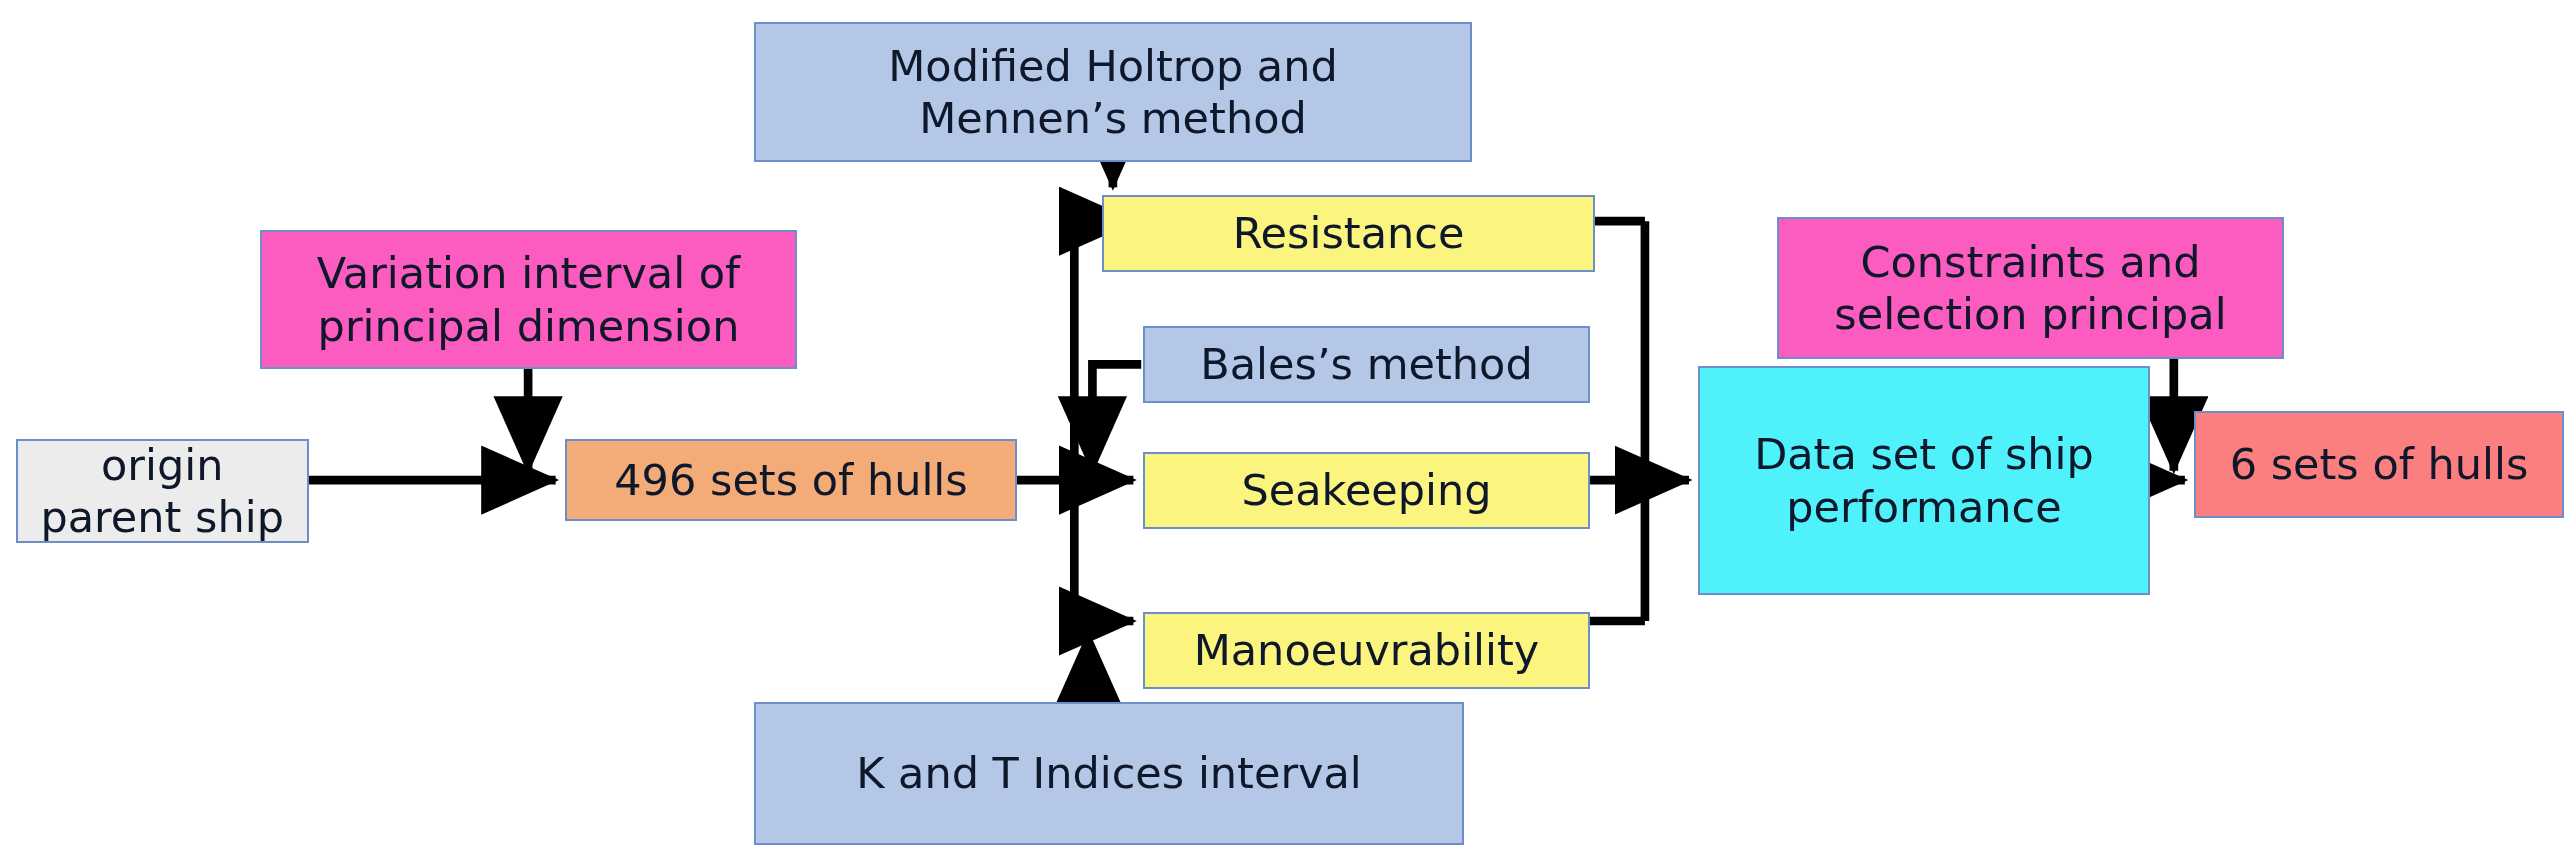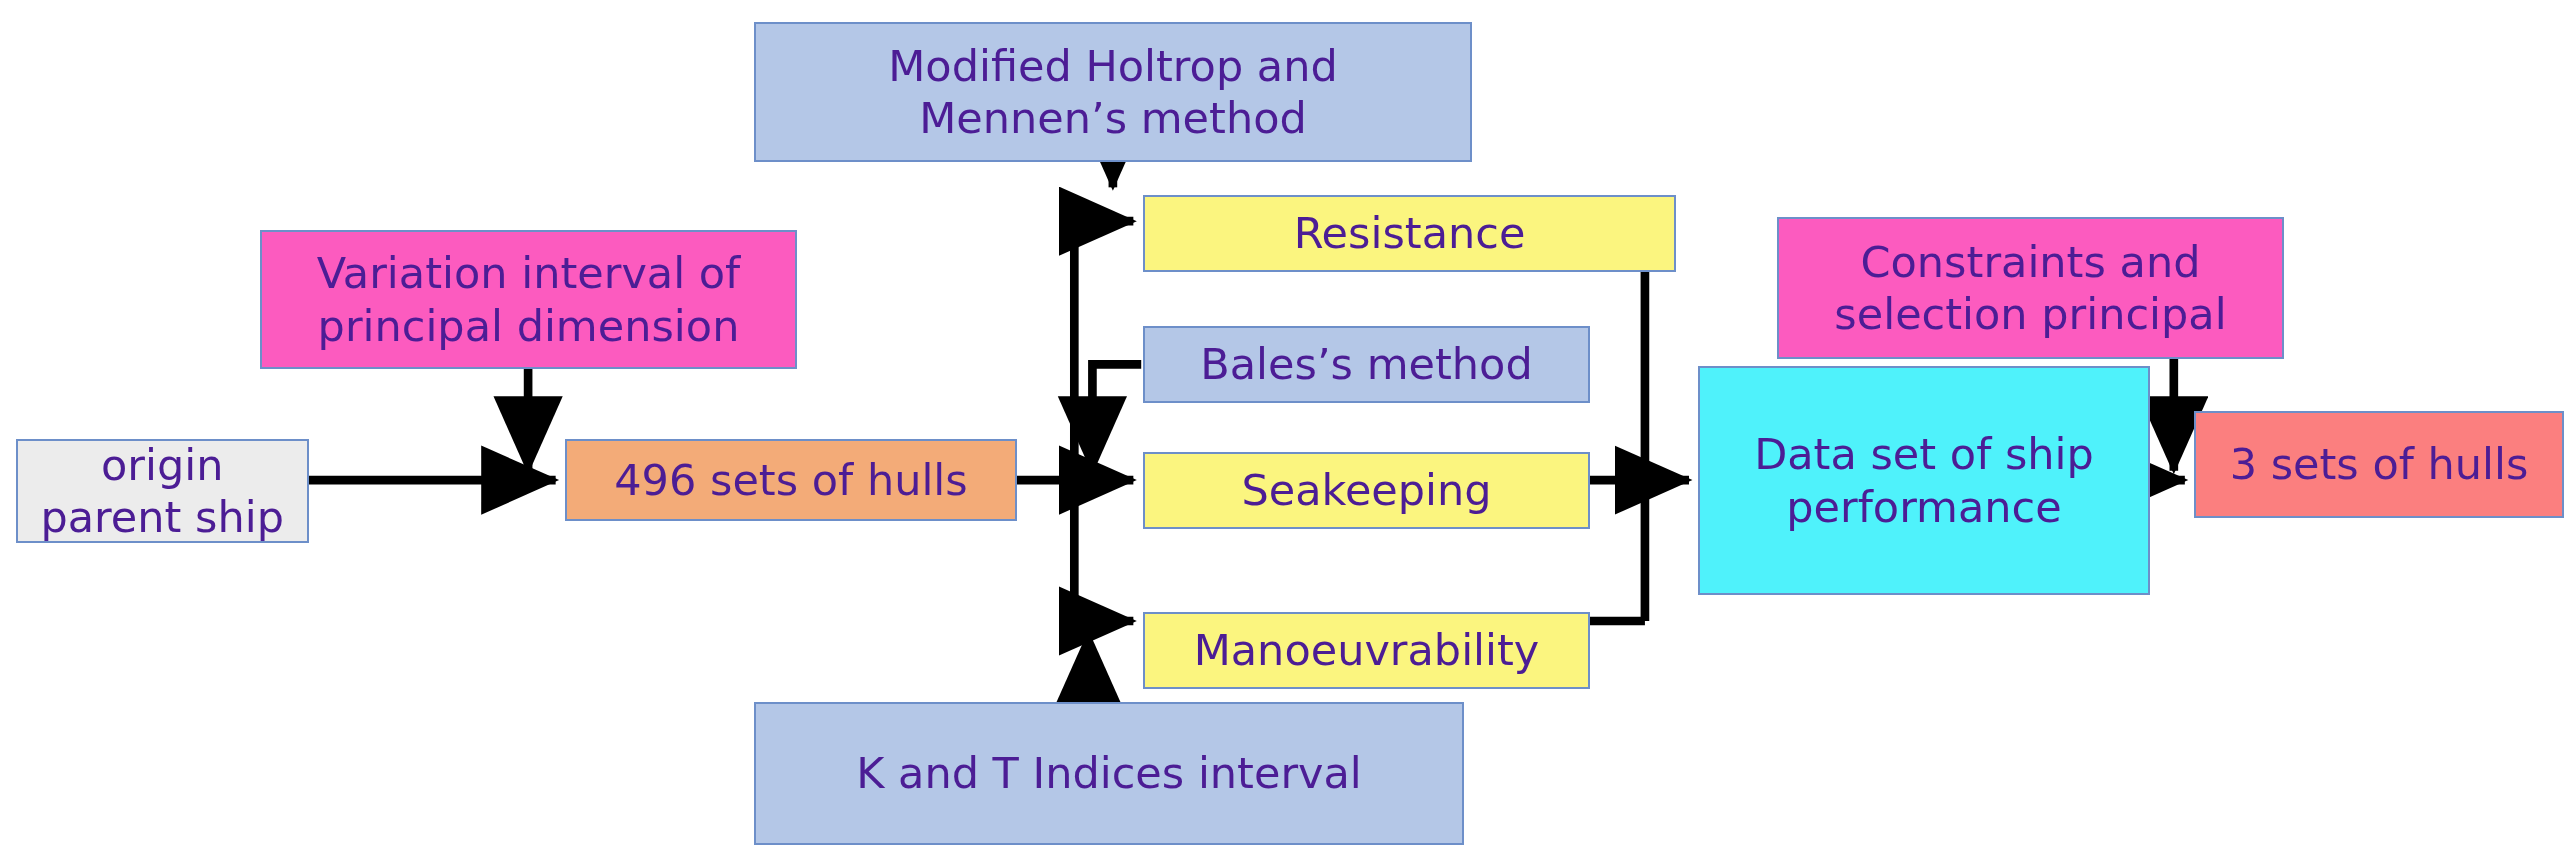--- a/index.html
+++ b/index.html
@@ -27,21 +27,21 @@
     pointer-events: none;
   }
   .node {
     position: absolute;
     box-sizing: border-box;
     border: 2.4px solid #6d8fc9;
     display: flex;
     align-items: center;
     justify-content: center;
     text-align: center;
-    color: #4c1d95;
+    color: #0f172a;
     line-height: 1.22;
     font-size: 43px;
     padding: 3.1px 7.9px;
     white-space: pre-line;
     z-index: 2;
   }
   .n-origin      { background: #ececec; }
   .n-variation   { background: #fc5bbf; }
   .n-hulls496    { background: #f3ab78; }
   .n-holtrop     { background: #b4c7e7; }
@@ -109,32 +109,32 @@
   <div class="node n-origin" style="left:15.7px;top:439px;width:293px;height:104px;">origin parent ship</div>
 
   <div class="node n-variation" style="left:260px;top:230px;width:537px;height:139px;">Variation interval of
 principal dimension</div>
 
   <div class="node n-hulls496" style="left:565px;top:439px;width:452px;height:82px;">496 sets of hulls</div>
 
   <div class="node n-holtrop" style="left:754px;top:22px;width:718px;height:140px;">Modified Holtrop and
 Mennen’s method</div>
 
-  <div class="node n-resistance" style="left:1143px;top:195px;width:533px;height:77px;">Resistance</div>
+  <div class="node n-resistance" style="left:1102px;top:195px;width:493px;height:77px;">Resistance</div>
 
   <div class="node n-bales" style="left:1143px;top:326px;width:447px;height:77px;">Bales’s method</div>
 
   <div class="node n-seakeeping" style="left:1143px;top:452px;width:447px;height:77px;">Seakeeping</div>
 
   <div class="node n-manoeuv" style="left:1143px;top:584px;width:447px;height:77px;">Manoeuvrability</div>
 
   <div class="node n-kt" style="left:754px;top:702px;width:710px;height:143px;">K and T Indices interval</div>
 
   <div class="node n-dataset" style="left:1698px;top:366px;width:452px;height:229px;">Data set of ship
 performance</div>
 
   <div class="node n-constraints" style="left:1777px;top:217px;width:507px;height:142px;">Constraints and
 selection principal</div>
 
-  <div class="node n-hulls5" style="left:2194px;top:411px;width:370px;height:107px;">3 sets of hulls</div>
+  <div class="node n-hulls5" style="left:2194px;top:411px;width:370px;height:107px;">6 sets of hulls</div>
 
 </div>
 
 
 </body></html>

